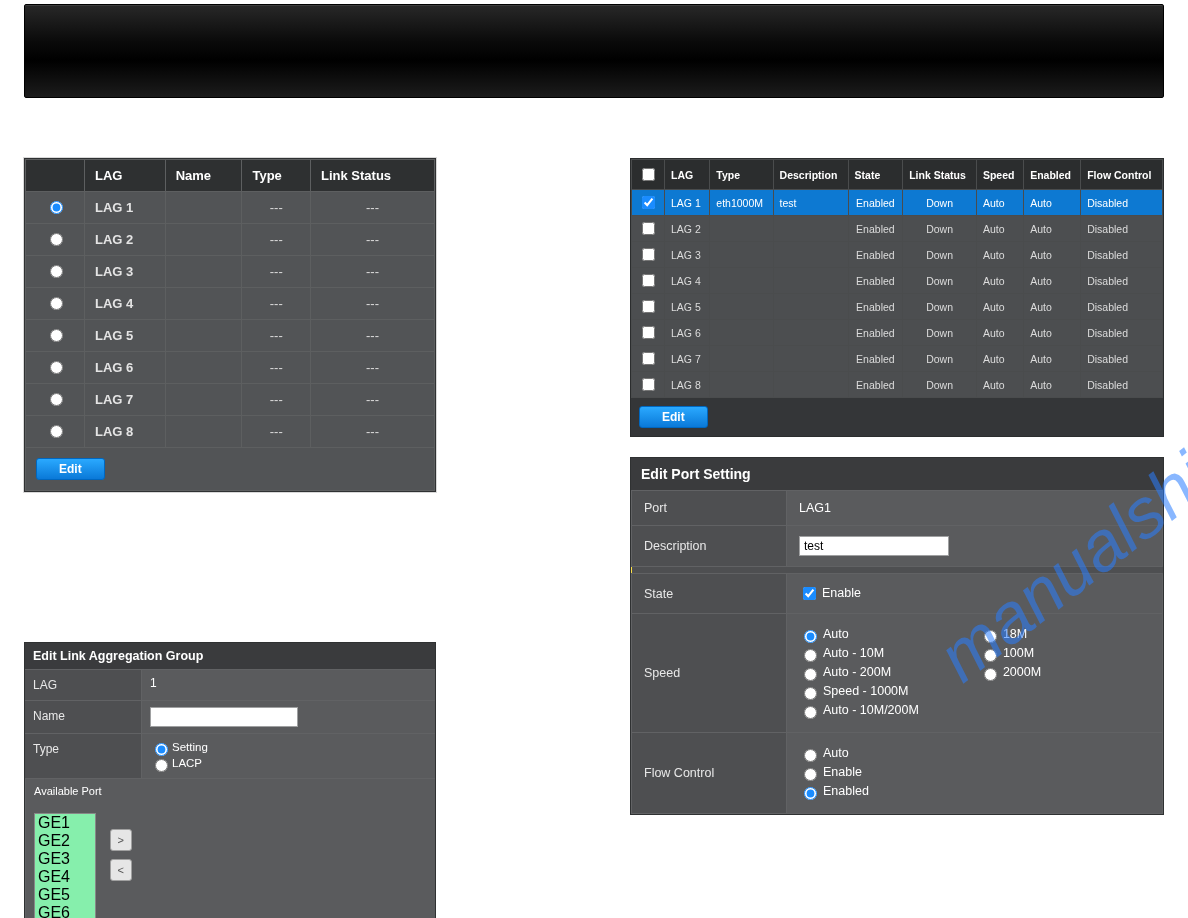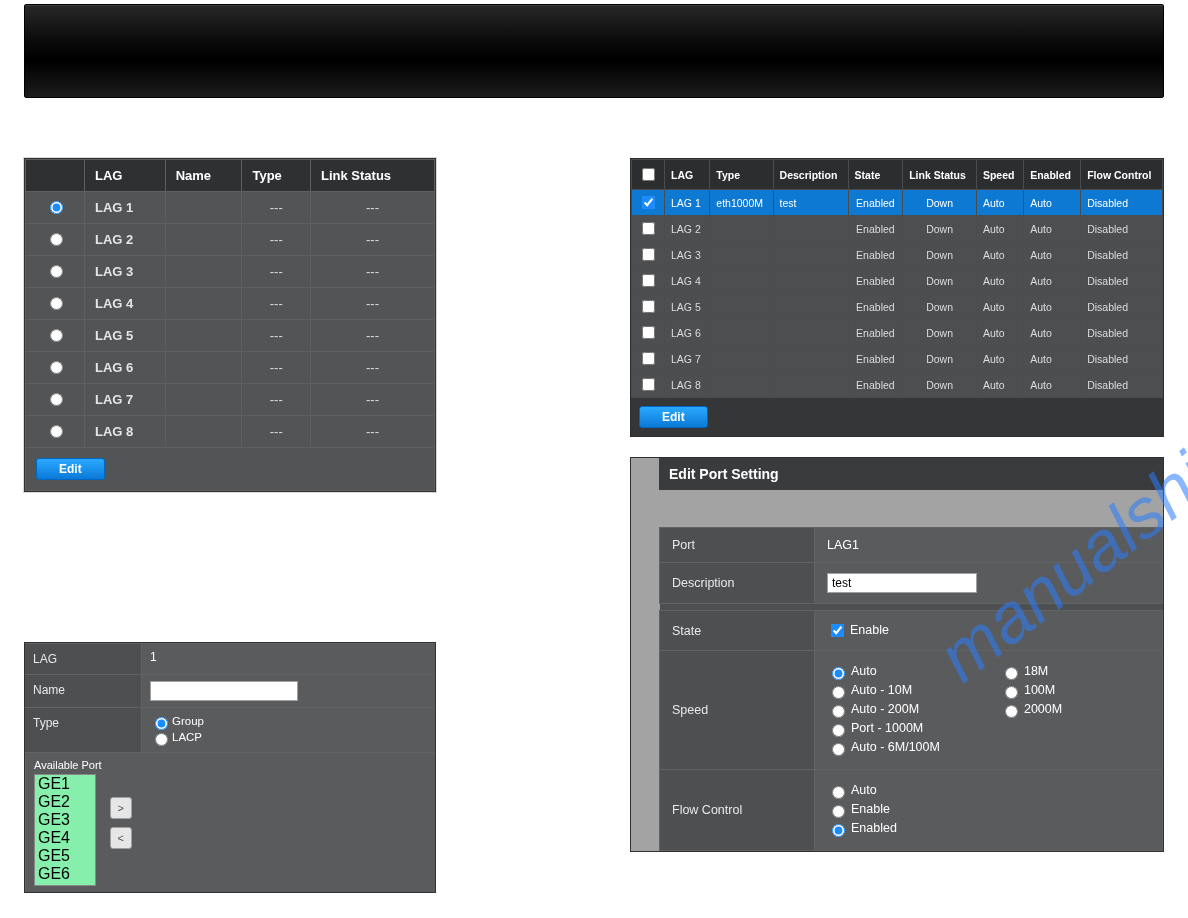--- a/index.html
+++ b/index.html
@@ -109,21 +109,21 @@
   .listbox {
     width: 60px;
     height: 110px;
     background: #86efac;
     color: #000;
     font-size: 16px;
     overflow-y: auto;
     border: 1px solid #888;
   }
   .listbox div { padding: 0 3px; }
-  .list-header { font-size: 11px; margin-bottom: 3px; color: #fff; }
+  .list-header { font-size: 11px; margin-bottom: 16px; color: #fff; }
   .move-btns { display: flex; flex-direction: column; gap: 8px; }
   .move-btns button {
     width: 22px; height: 22px;
     background: #e6e6e6; border: 1px solid #a0a0a0; border-radius: 3px;
     cursor: pointer; font-size: 11px; color: #555;
   }
   
   .status-panel {
     background: #343638;
     border: 1px solid #2b2d2e;
@@ -149,33 +149,32 @@
   }
   .status-panel tbody tr.checked td { background: #0d79d2; color: #fff; }
   .status-panel tbody td:first-child { text-align: center; }
   .status-panel tbody td.center { text-align: center; }
   .status-footer { padding: 8px; }
   .status-footer .edit-btn { padding: 3px 22px; }
   .chk { accent-color: #1a8cff; }
   
   .eps-panel {
     margin-top: 20px;
-    background: #a3a3a3;
+    background: #fde047;
     border: 1px solid #2f3132;
     font-size: 12.5px;
     color: #fff;
-    padding-left: 28px;
   }
   .eps-panel .panel-title {
     background: #3a3b3d;
     padding: 8px 10px;
     font-weight: bold;
     font-size: 14px;
   }
-  .eps-panel table { width: 100%; border-collapse: collapse; margin-top: 37px; }
+  .eps-panel table { width: 100%; border-collapse: collapse; }
   .eps-panel td {
     border: 1px solid #616264;
     padding: 10px 12px;
     vertical-align: middle;
   }
   .eps-panel td.label { width: 130px; background: #4e4f51; color: #e8e8e8; }
   .eps-panel td.val { background: #5a5b5d; }
   .eps-panel .sep td { height: 6px; padding: 0; background: #4e4f51; border-left: 0; border-right: 0; }
   .eps-panel input[type=text] {
     width: 140px; padding: 2px 4px; font-size: 12px; border: 1px solid #9fa0a1;
@@ -283,34 +282,35 @@
           <tr>
               <td colspan="5">
             <button class="edit-btn">Edit</button>
           </td>
             </tr>
         </tfoot>
       </table>
     </div>
 
     <div class="edit-lag-panel">
+      <div class="panel-title">Edit Link Aggregation Group</div>
       <div class="row">
         <div class="label">LAG</div>
         <div class="val">1</div>
       </div>
       <div class="row">
         <div class="label">Name</div>
         <div class="val">
           <input type="text" value="" style="">
         </div>
       </div>
       <div class="row">
         <div class="label">Type</div>
         <div class="val radio-set">
-          <label><input type="radio" name="lagtype" checked="" style=""><span>Group</span></label><br>
+          <label><input type="radio" name="lagtype" checked="" style=""><span>Setting</span></label><br>
           <label><input type="radio" name="lagtype" style=""><span>LACP</span></label>
         </div>
       </div>
       <div class="row">
         <div class="val member-area">
           <div>
             <div class="list-header">Available Port</div>
             <div class="listbox" id="avail-list">
                 <div>GE1</div>
                 <div>GE2</div>
@@ -468,22 +468,22 @@
           </td>
         </tr>
         <tr>
           <td class="label">Speed</td>
           <td class="val">
             <div class="radio-grid">
               <div class="col" id="speed-left">
                     <label><input type="radio" name="speed" checked="" style=""><span>Auto</span></label>
                     <label><input type="radio" name="speed" style=""><span>Auto - 10M</span></label>
                     <label><input type="radio" name="speed" style=""><span>Auto - 200M</span></label>
-                    <label><input type="radio" name="speed" style=""><span>Port - 1000M</span></label>
-                    <label><input type="radio" name="speed" style=""><span>Auto - 6M/100M</span></label>
+                    <label><input type="radio" name="speed" style=""><span>Speed - 1000M</span></label>
+                    <label><input type="radio" name="speed" style=""><span>Auto - 10M/200M</span></label>
                   </div>
               <div class="col" id="speed-right">
                     <label><input type="radio" name="speed" style=""><span>18M</span></label>
                     <label><input type="radio" name="speed" style=""><span>100M</span></label>
                     <label><input type="radio" name="speed" style=""><span>2000M</span></label>
                   </div>
             </div>
           </td>
         </tr>
         <tr>

